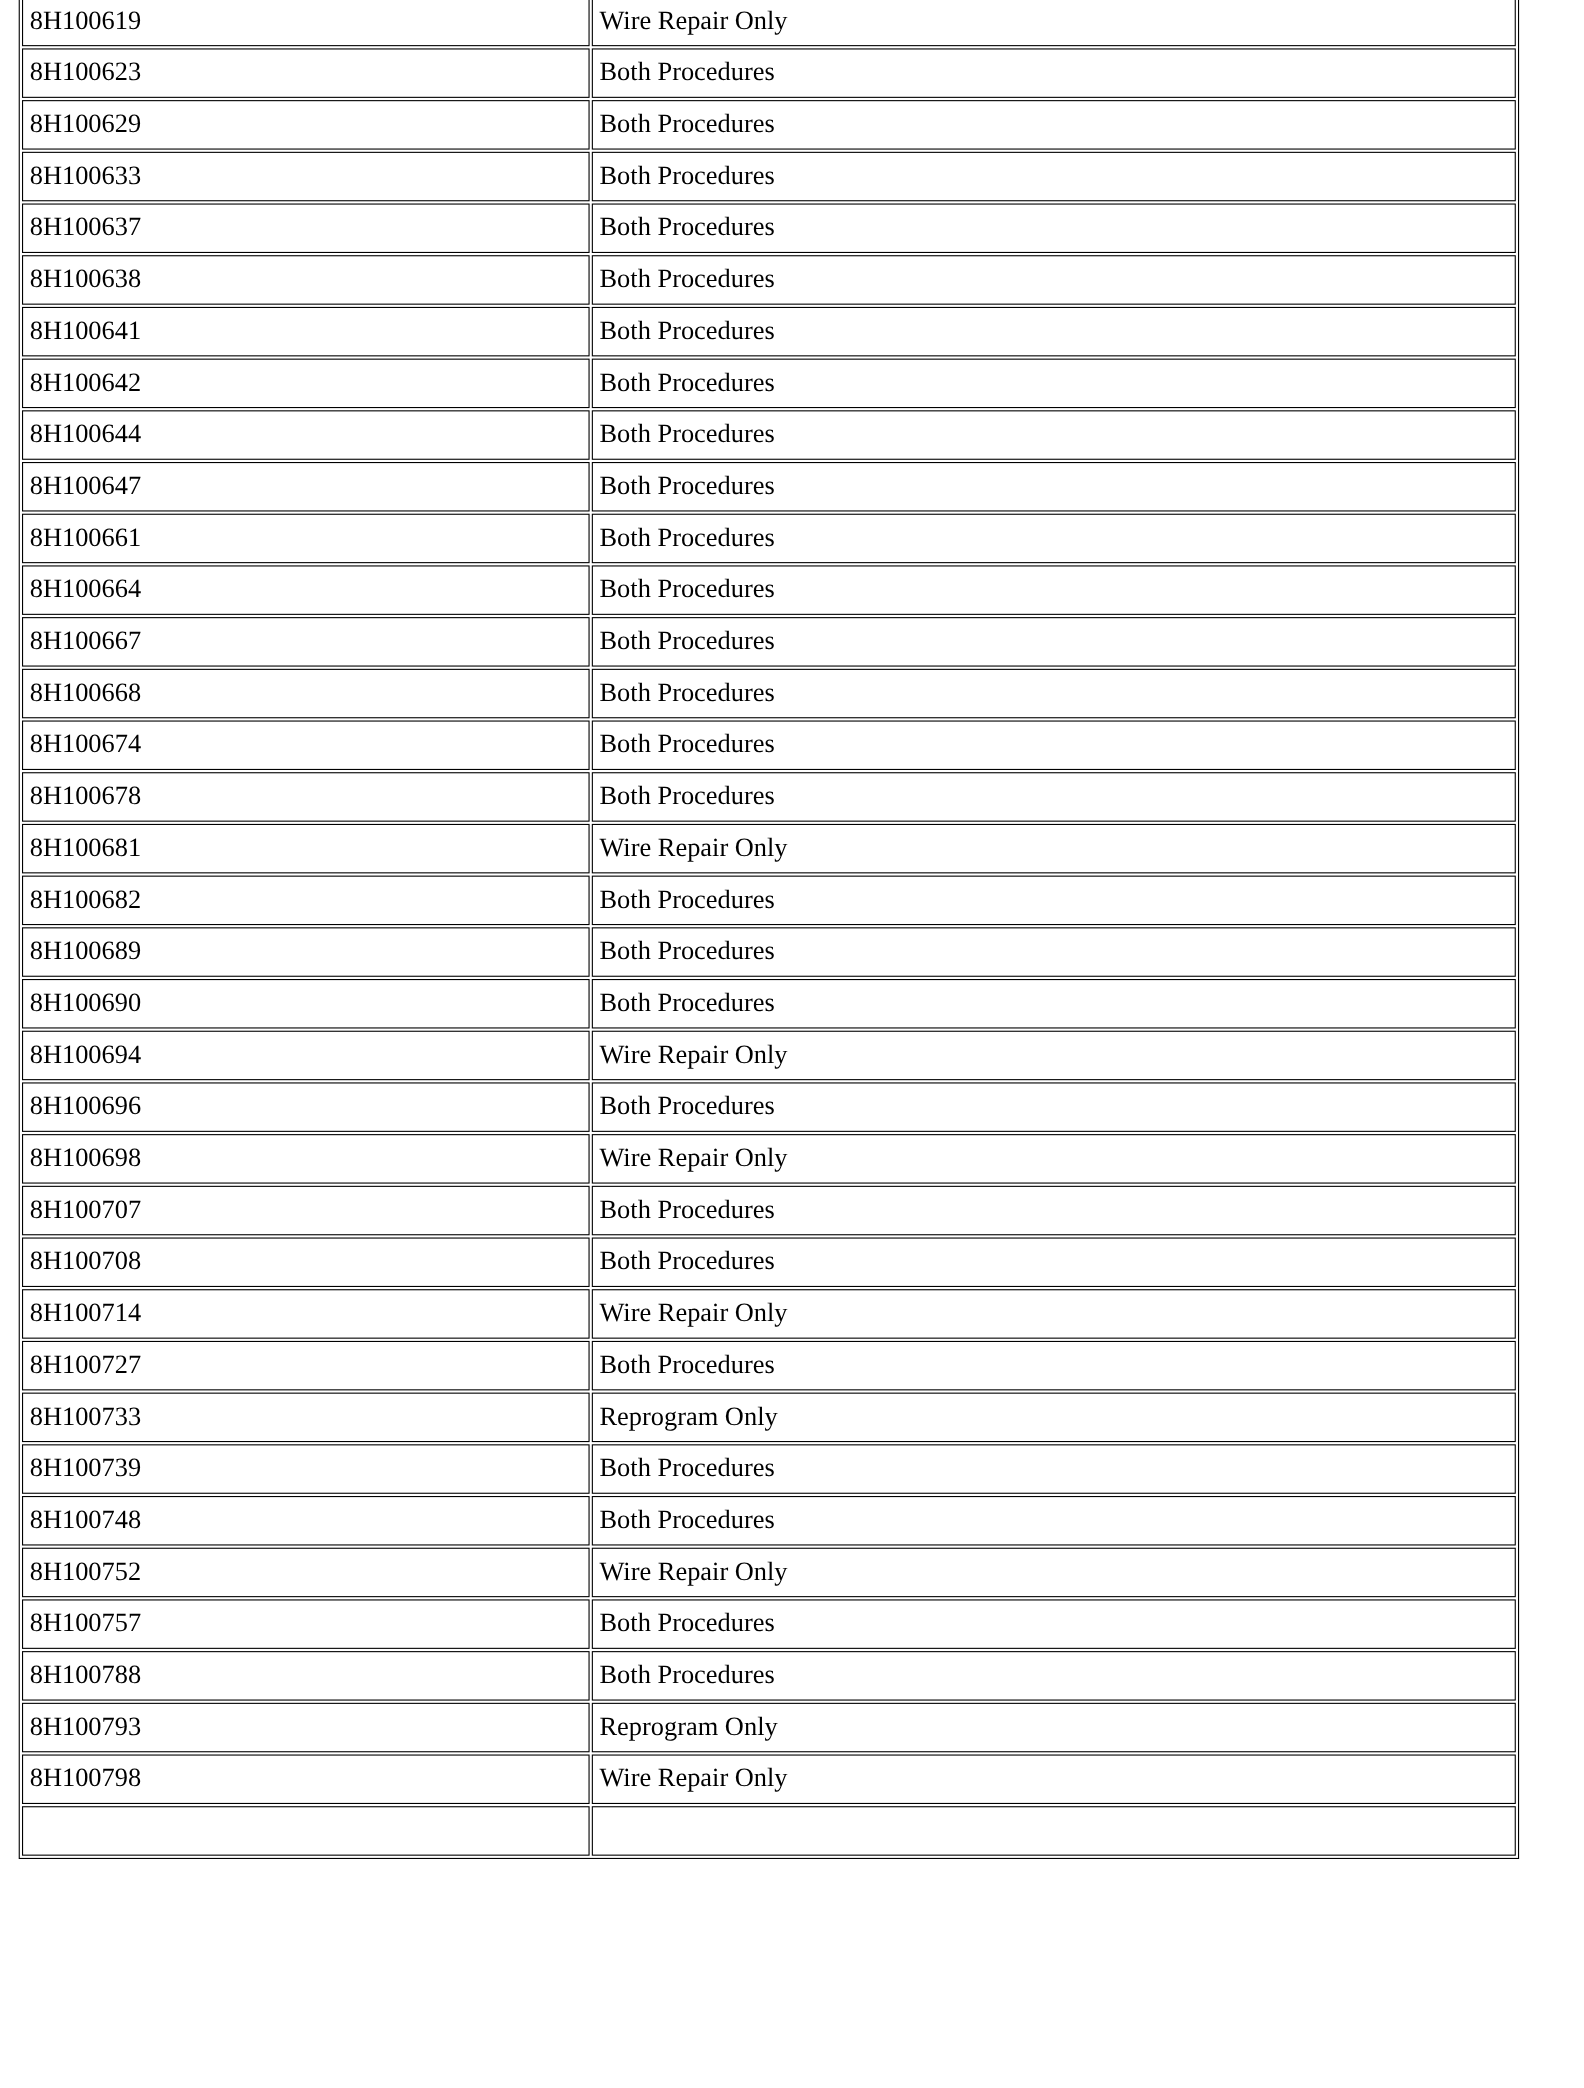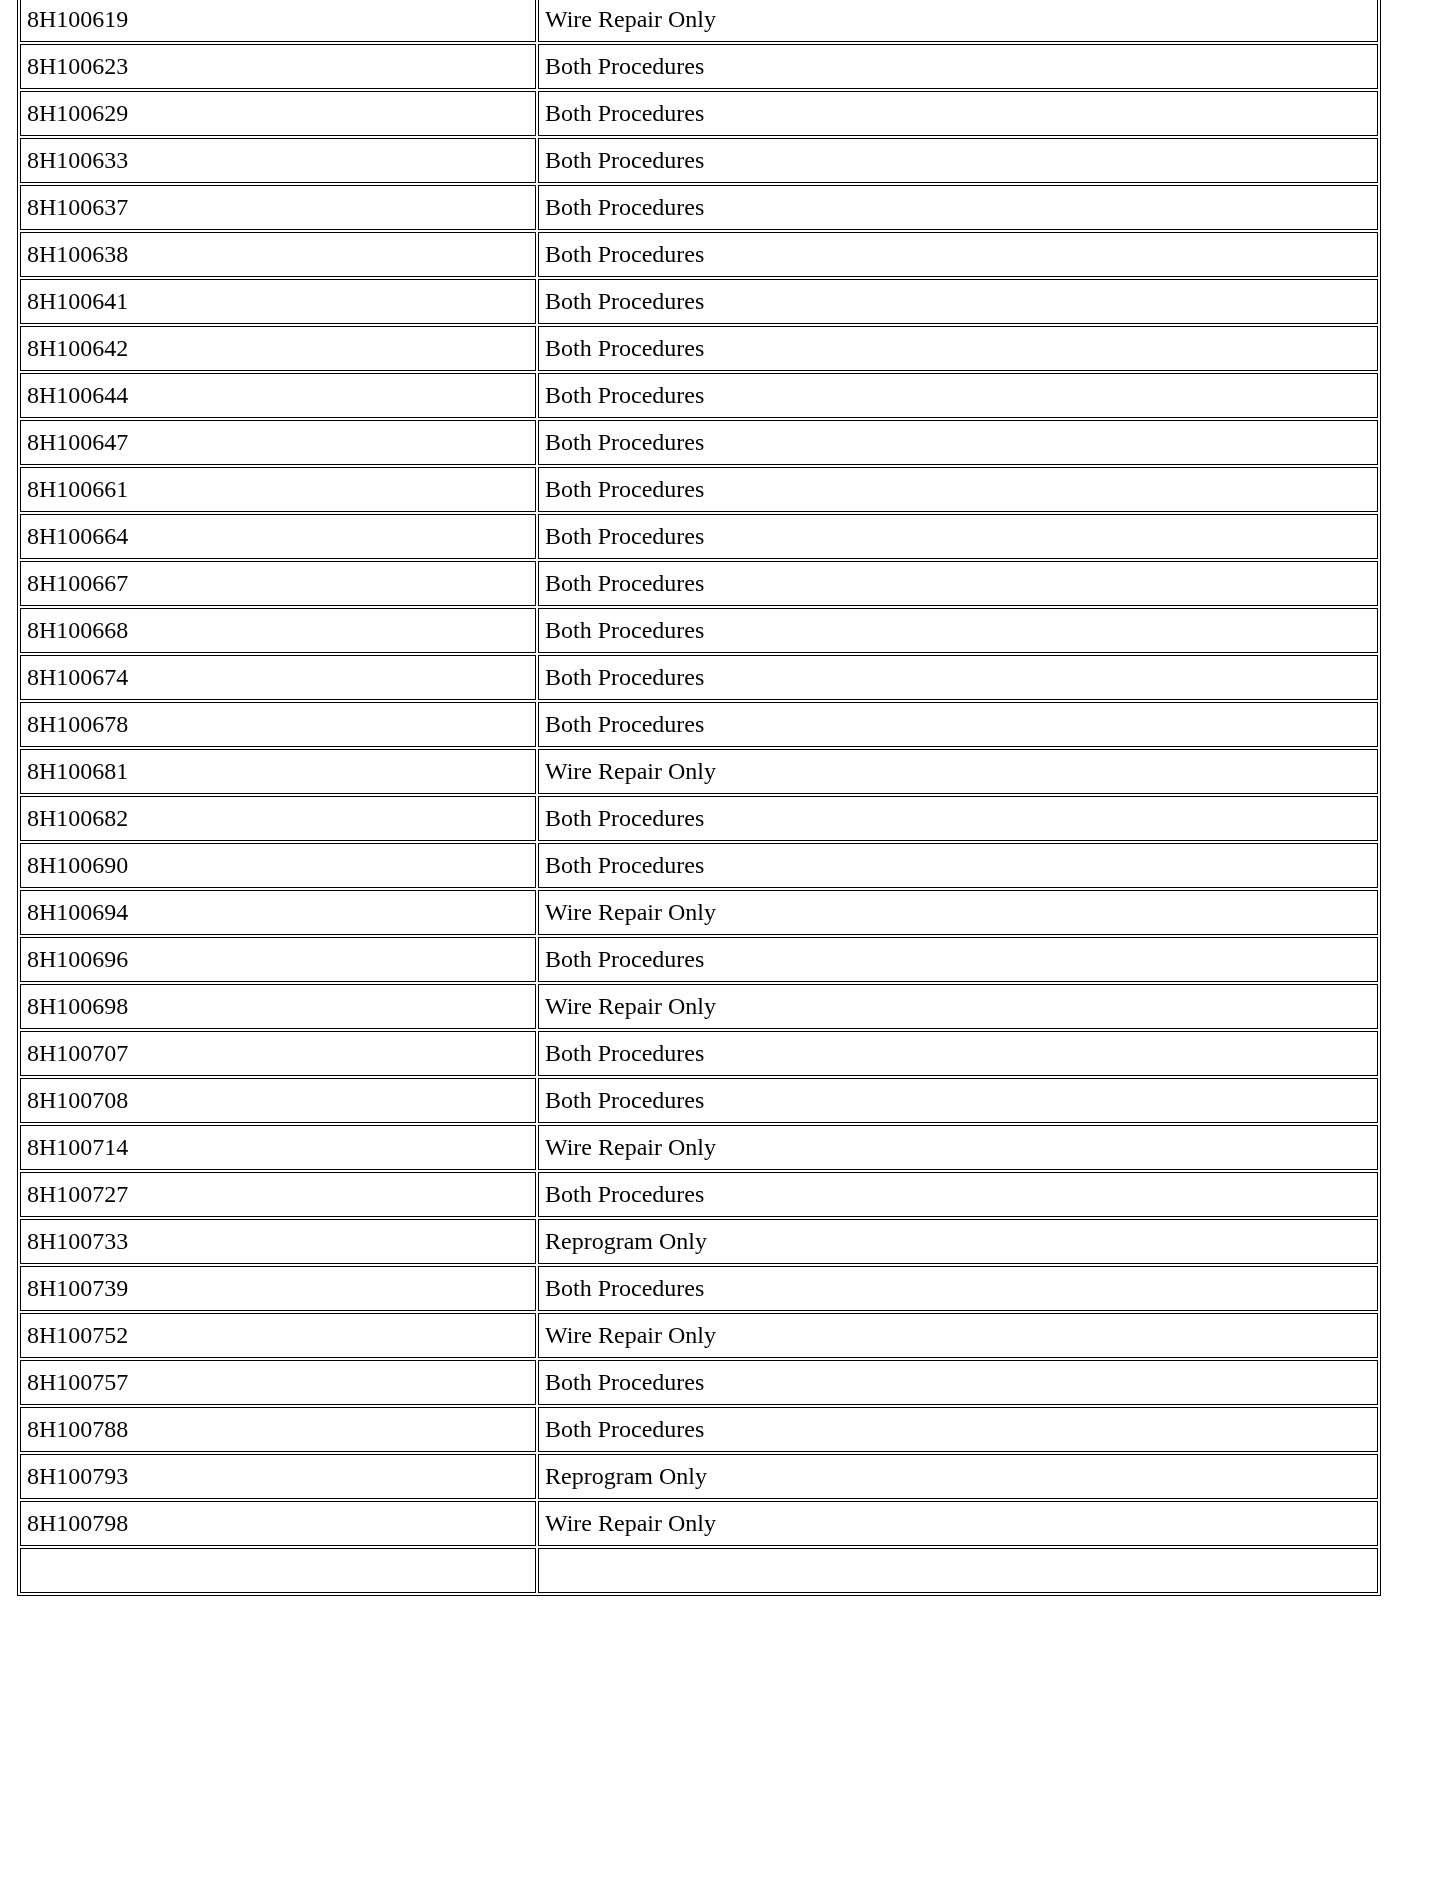--- a/index.html
+++ b/index.html
@@ -113,20 +113,24 @@
         </tr>
         <tr>
           <td class="serial-cell">8H100681</td>
           <td class="proc-cell">Wire Repair Only</td>
         </tr>
         <tr>
           <td class="serial-cell">8H100682</td>
           <td class="proc-cell">Both Procedures</td>
         </tr>
         <tr>
+          <td class="serial-cell">8H100689</td>
+          <td class="proc-cell">Both Procedures</td>
+        </tr>
+        <tr>
           <td class="serial-cell">8H100690</td>
           <td class="proc-cell">Both Procedures</td>
         </tr>
         <tr>
           <td class="serial-cell">8H100694</td>
           <td class="proc-cell">Wire Repair Only</td>
         </tr>
         <tr>
           <td class="serial-cell">8H100696</td>
           <td class="proc-cell">Both Procedures</td>
@@ -153,20 +157,24 @@
         </tr>
         <tr>
           <td class="serial-cell">8H100733</td>
           <td class="proc-cell">Reprogram Only</td>
         </tr>
         <tr>
           <td class="serial-cell">8H100739</td>
           <td class="proc-cell">Both Procedures</td>
         </tr>
         <tr>
+          <td class="serial-cell">8H100748</td>
+          <td class="proc-cell">Both Procedures</td>
+        </tr>
+        <tr>
           <td class="serial-cell">8H100752</td>
           <td class="proc-cell">Wire Repair Only</td>
         </tr>
         <tr>
           <td class="serial-cell">8H100757</td>
           <td class="proc-cell">Both Procedures</td>
         </tr>
         <tr>
           <td class="serial-cell">8H100788</td>
           <td class="proc-cell">Both Procedures</td>

